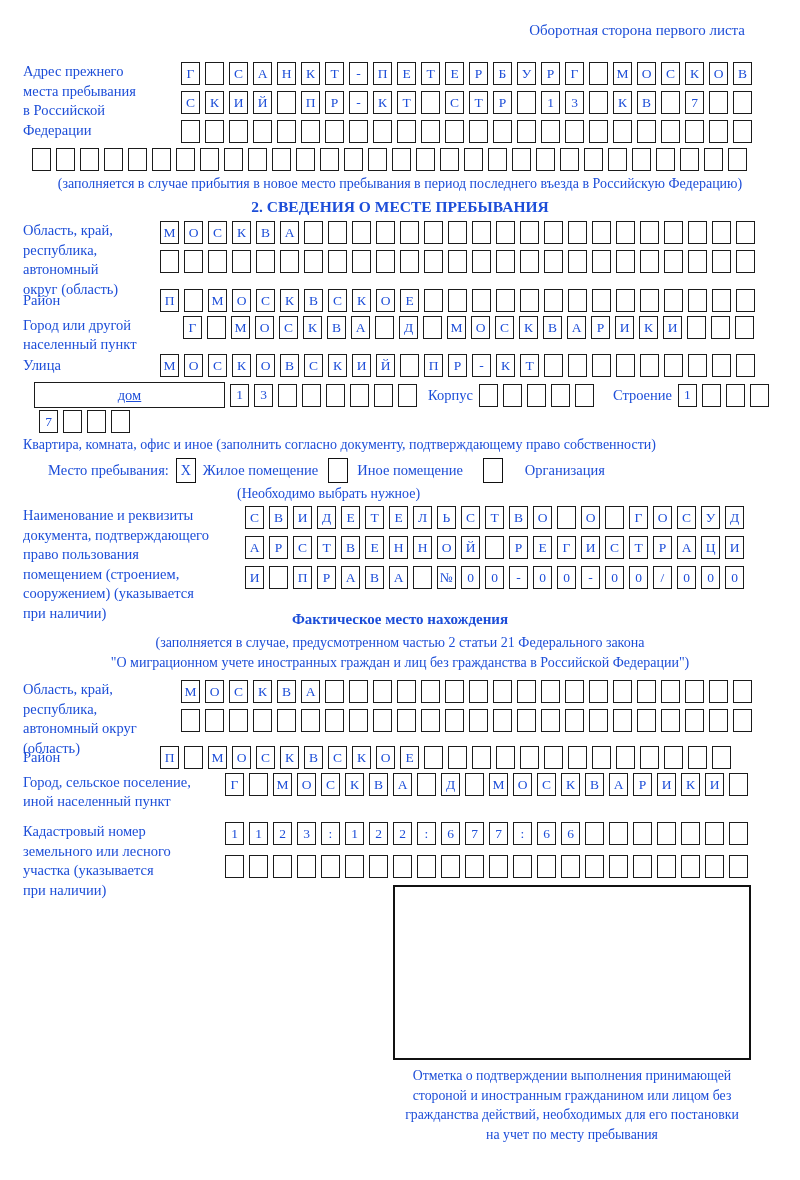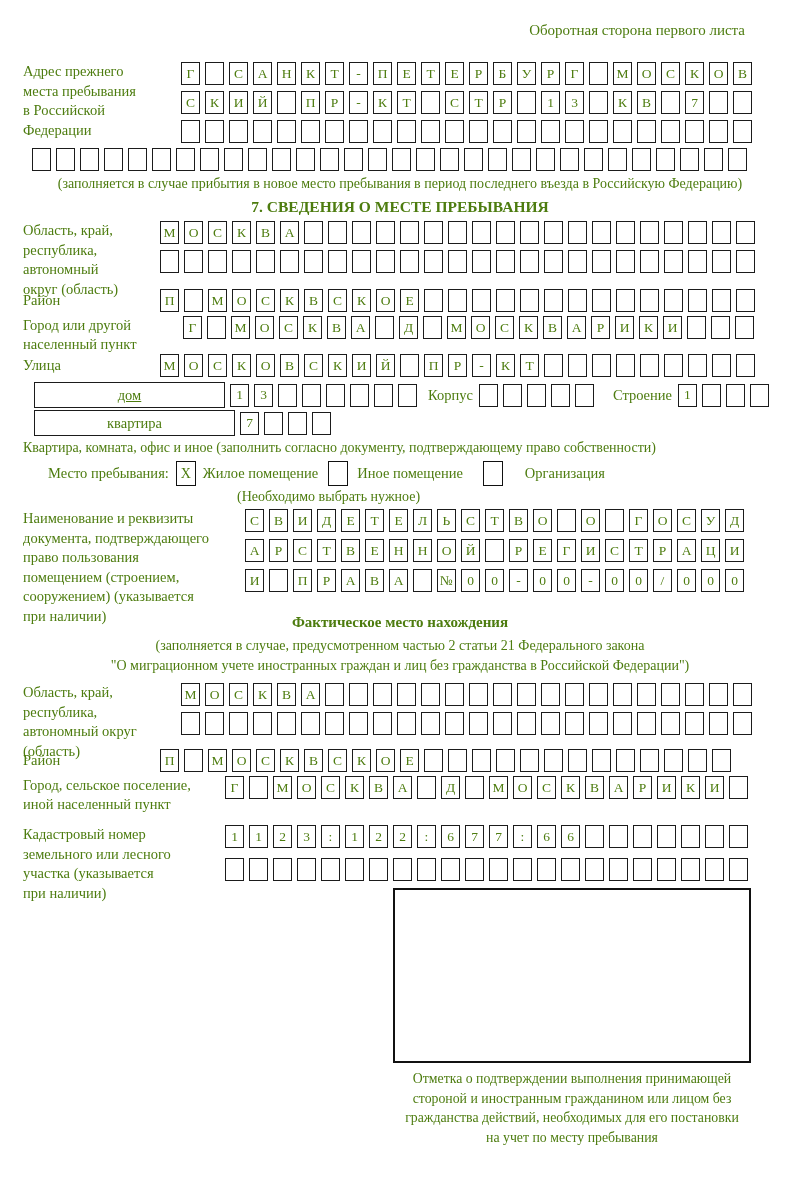--- a/index.html
+++ b/index.html
@@ -1,18 +1,18 @@
 <!DOCTYPE html>
 <html><head>
 <meta charset="utf-8">
 <style>
   html,body{margin:0;padding:0;background:#fff;}
   .page{
     width:800px;height:1180px;box-sizing:border-box;padding-top:22px;
-    font-family:"Liberation Serif","DejaVu Serif",serif;color:#4d7c0f;
+    font-family:"Liberation Serif","DejaVu Serif",serif;color:#1d4ed8;
     background:#fff;overflow:hidden;position:relative;
   }
   .note{font-size:15px;height:18px;text-align:right;padding-right:55px;margin-bottom:22px;}
   .frow{display:flex;align-items:flex-start;overflow:visible;margin-top:8px;}
   .flabel{flex:none;font-size:14.5px;line-height:19.5px;padding-left:23px;box-sizing:border-box;white-space:pre-line;}
   .flabel.mid{line-height:23px;}
   .cellcol{display:flex;flex-direction:column;}
   .cellrow{display:flex;flex:none;}
   .cell{
     flex:none;width:19px;height:23px;margin-right:5px;border:1.6px solid #1b1b1b;
@@ -156,21 +156,21 @@
       <span class="cell"></span>
       <span class="cell"></span>
       <span class="cell"></span>
       <span class="cell"></span>
       <span class="cell"></span>
       <span class="cell"></span>
       <span class="cell"></span>
     </div>
   <div class="caption center" style="margin-top:4px;">(заполняется в случае прибытия в новое место пребывания в период последнего въезда в Российскую Федерацию)</div>
 
-  <div class="sect-title" style="margin-top:5px;">7. СВЕДЕНИЯ О МЕСТЕ ПРЕБЫВАНИЯ</div>
+  <div class="sect-title" style="margin-top:5px;">2. СВЕДЕНИЯ О МЕСТЕ ПРЕБЫВАНИЯ</div>
 
   <div class="frow" style="margin-top:4px;height:52px;">
     <div class="flabel" style="width:160px;">Область, край,
 республика,
 автономный
 округ (область)</div>
     <div class="cellcol gap6">
       <div class="cellrow">
           <span class="cell">М</span>
           <span class="cell">О</span>
@@ -344,21 +344,20 @@
     <div class="inline-lbl" style="margin:0 6px 0 14px;">Строение</div>
     <div class="cellrow">
         <span class="cell">1</span>
         <span class="cell"></span>
         <span class="cell"></span>
         <span class="cell"></span>
       </div>
   </div>
 
   <div class="frow" style="margin:2px 0 0 34px;align-items:center;">
-    <div class="bigbox" style="width:201px;">квартира</div>
     <div class="cellrow" style="margin-left:5px;">
         <span class="cell">7</span>
         <span class="cell"></span>
         <span class="cell"></span>
         <span class="cell"></span>
       </div>
   </div>
   <div class="caption left" style="margin-top:3px;">Квартира, комната, офис и иное (заполнить согласно документу, подтверждающему право собственности)</div>
 
   <div class="stay-row" style="margin-top:5px;">

